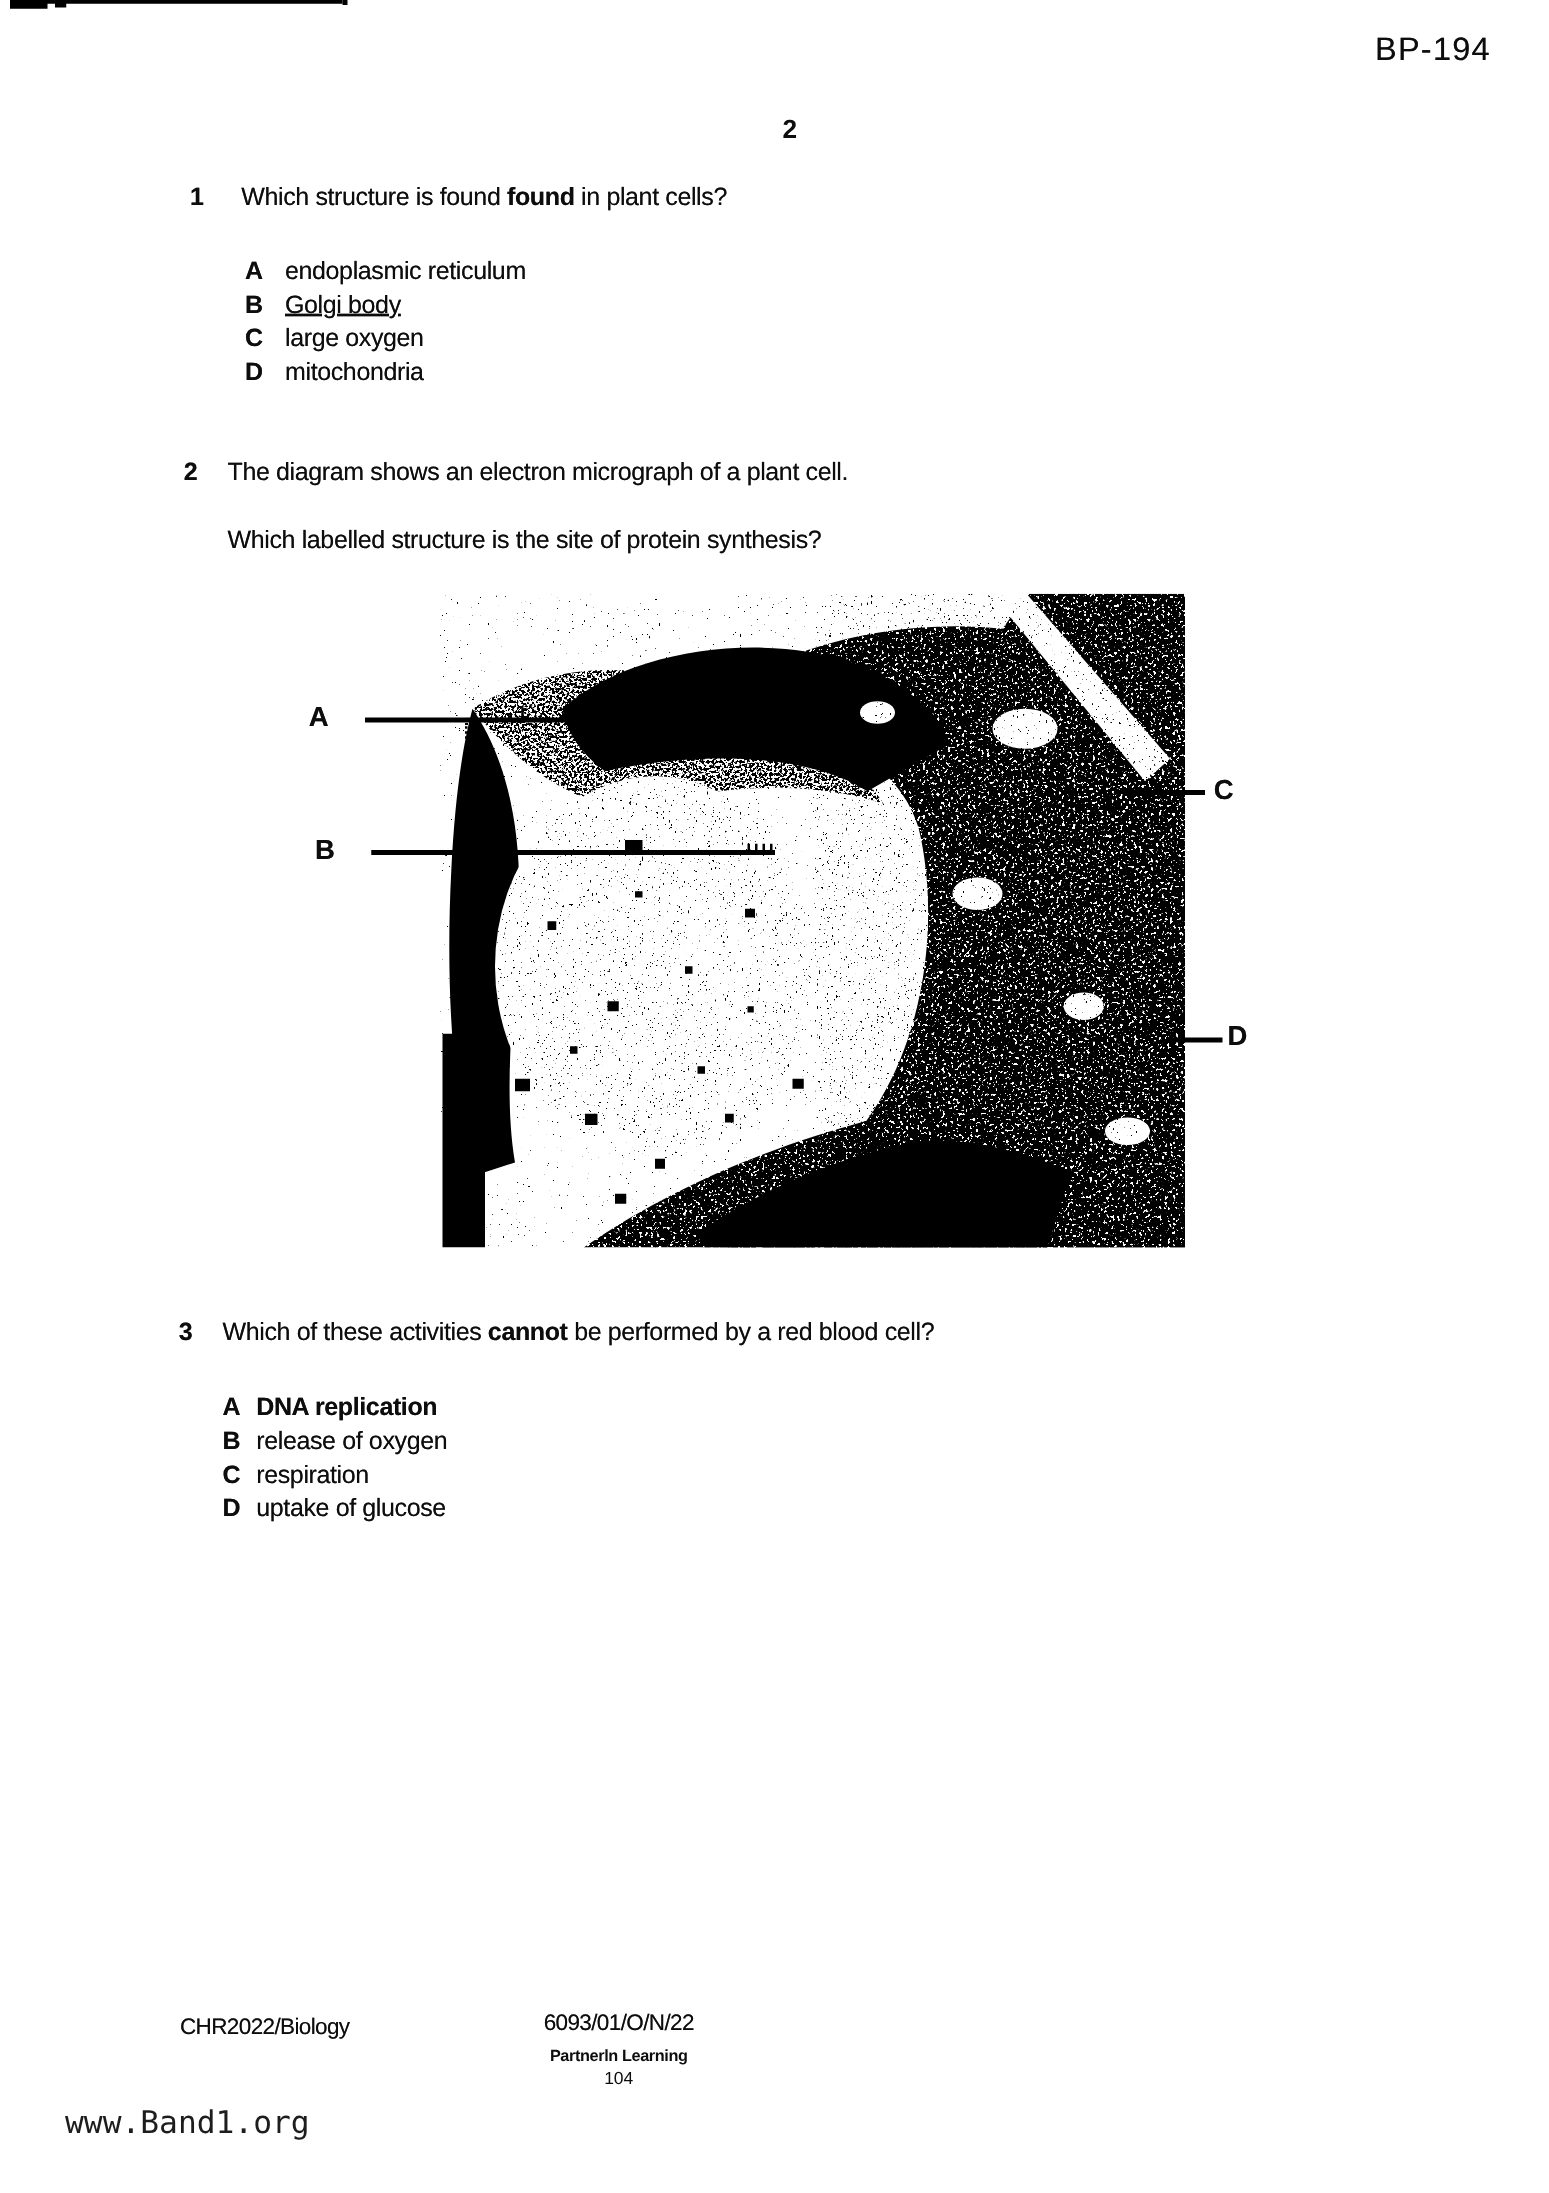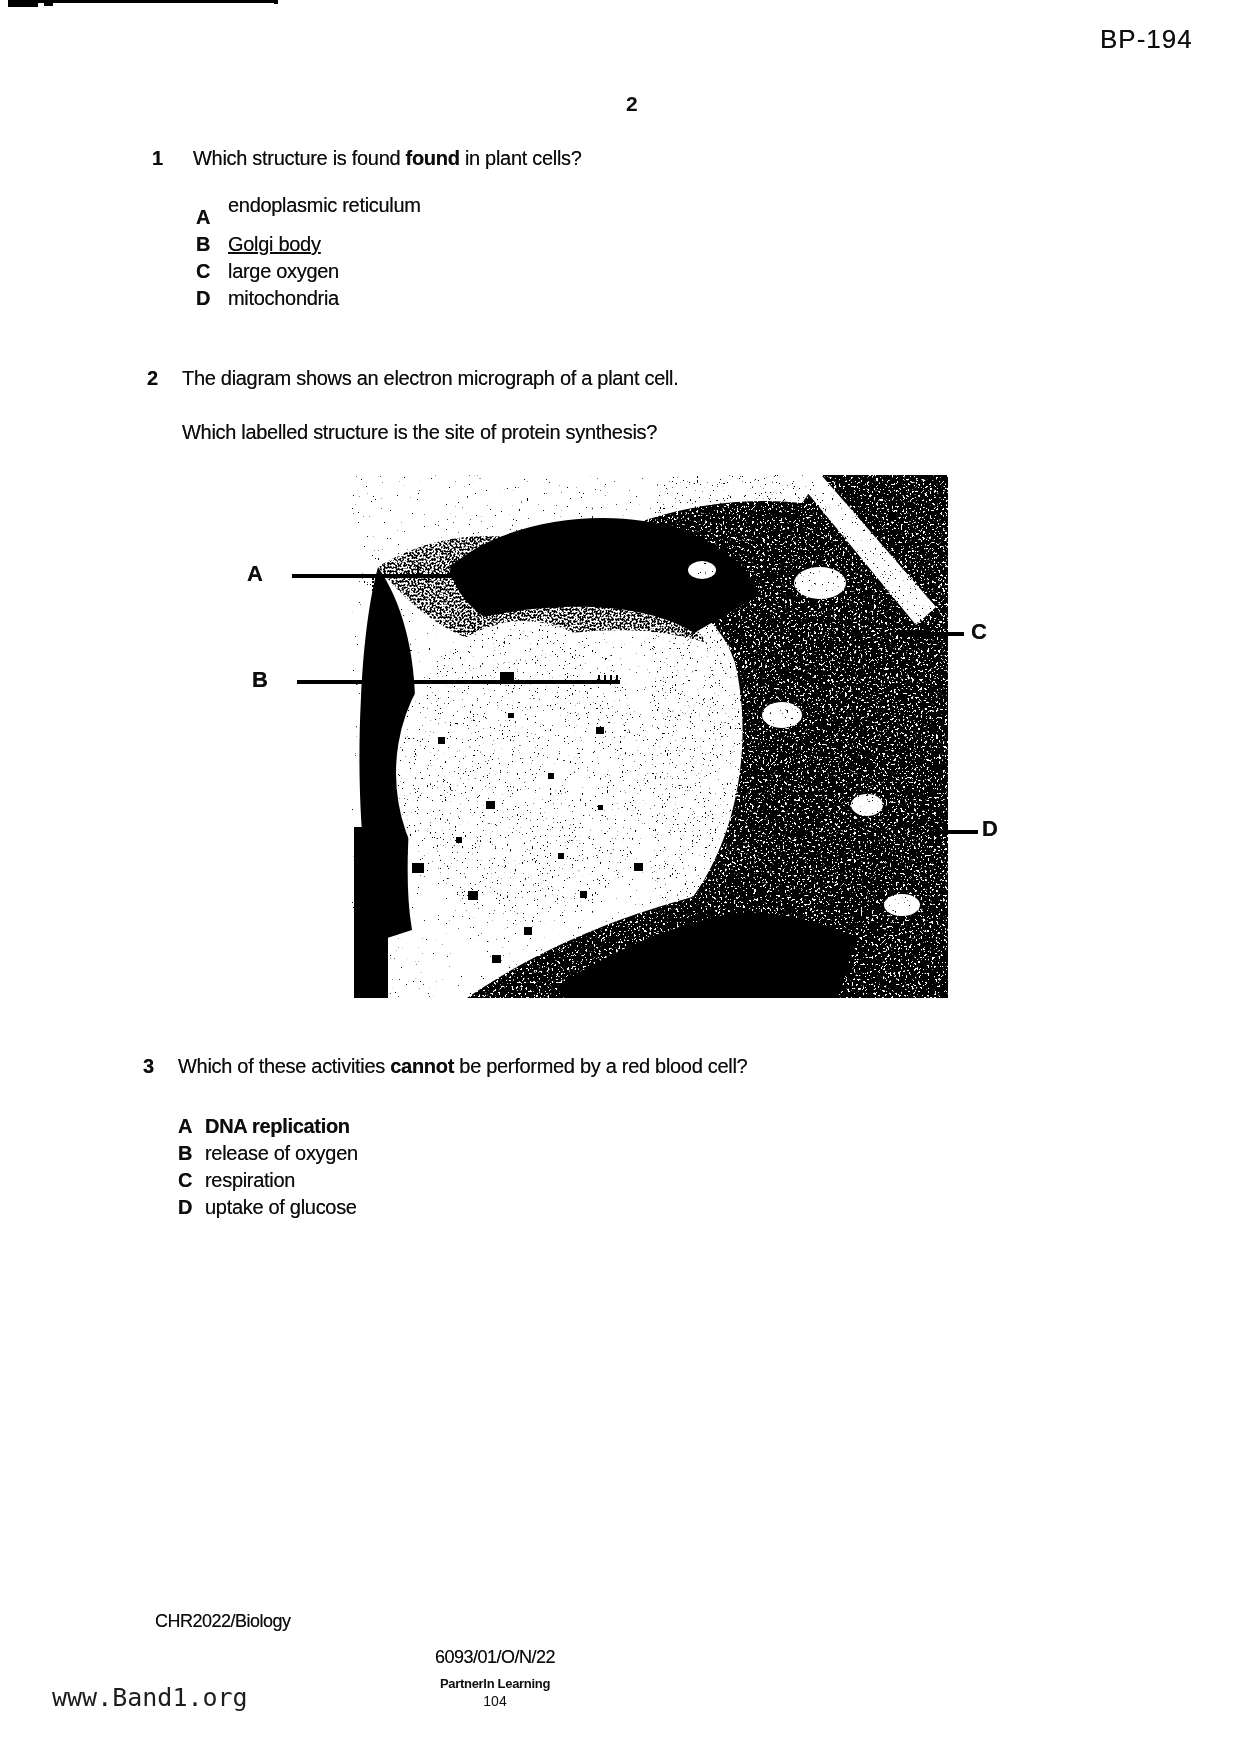--- a/index.html
+++ b/index.html
@@ -18,21 +18,21 @@
   .line{position:absolute;background:#000;}
   .doccode{font-size:26px;letter-spacing:1px;white-space:nowrap;
            text-shadow:0 0 0.5px rgba(0,0,0,0.6);}
   .pagenum{font-size:21px;font-weight:bold;}
   .footsmall{font-size:18px;letter-spacing:-0.5px;white-space:nowrap;
              text-shadow:0 0 0.4px rgba(0,0,0,0.6);}
   .brand{font-size:13px;font-weight:bold;letter-spacing:-0.3px;}
   .pcount{font-size:14px;}
   .watermark{font-family:"DejaVu Sans Mono",monospace;font-size:25px;color:#1d1d1d;
              white-space:nowrap;}
-  .fcenter{text-align:center;margin-top:39px;}
+  .fcenter{text-align:center;}
   .dotv{position:absolute;border-left:2px dotted #000;}
 </style>
 </head>
 <body>
 
 <div class="page">
 
   <div>
     <div class="line" style="left:8px;top:0;width:30px;height:7px;"></div>
     <div class="line" style="left:44px;top:0;width:9px;height:6px;"></div>
@@ -43,21 +43,21 @@
   <div class="abs doccode" style="left:1100px;top:24px;">BP-194</div>
   <div class="abs pagenum" style="left:626px;top:92px;">2</div>
 
   <div>
     <div class="abs txt qnum" style="left:152px;top:147px;">1</div>
     <div class="abs txt" style="left:193px;top:147px;">
       <span>Which structure is found </span><span class="b">found</span><span> in plant cells?</span>
     </div>
     <div>
       <div class="abs txt optL" style="left:196px;top:206px;">A</div>
-      <div class="abs txt" style="left:228px;top:194px;">endoplasmic reticulum</div>
+      <div class="abs txt" style="left:228px;top:206px;">endoplasmic reticulum</div>
       <div class="abs txt optL" style="left:196px;top:233px;">B</div>
       <div class="abs txt" style="left:228px;top:233px;text-decoration:underline;">Golgi body</div>
       <div class="abs txt optL" style="left:196px;top:260px;">C</div>
       <div class="abs txt" style="left:228px;top:260px;">large oxygen</div>
       <div class="abs txt optL" style="left:196px;top:287px;">D</div>
       <div class="abs txt" style="left:228px;top:287px;">mitochondria</div>
     </div>
   </div>
 
   <div>
@@ -174,21 +174,21 @@
       <div class="abs txt optL" style="left:178px;top:1142px;">B</div>
       <div class="abs txt" style="left:205px;top:1142px;">release of oxygen</div>
       <div class="abs txt optL" style="left:178px;top:1169px;">C</div>
       <div class="abs txt" style="left:205px;top:1169px;">respiration</div>
       <div class="abs txt optL" style="left:178px;top:1196px;">D</div>
       <div class="abs txt" style="left:205px;top:1196px;">uptake of glucose</div>
     </div>
   </div>
 
   <div>
-    <div class="abs footsmall" style="left:155px;top:1611px;">CHR2022/Biology</div>
+    <div class="abs footsmall" style="left:144px;top:1611px;">CHR2022/Biology</div>
     <div class="abs fcenter" style="left:415px;top:1608px;width:160px;">
       <div class="footsmall" style="white-space:nowrap;">6093/01/O/N/22</div>
       <div class="brand" style="margin-top:8px;">Partnerln Learning</div>
       <div class="pcount" style="margin-top:2px;">104</div>
     </div>
   </div>
 
   <div class="abs watermark" style="left:52px;top:1683px;">www.Band1.org</div>
 
 </div>

